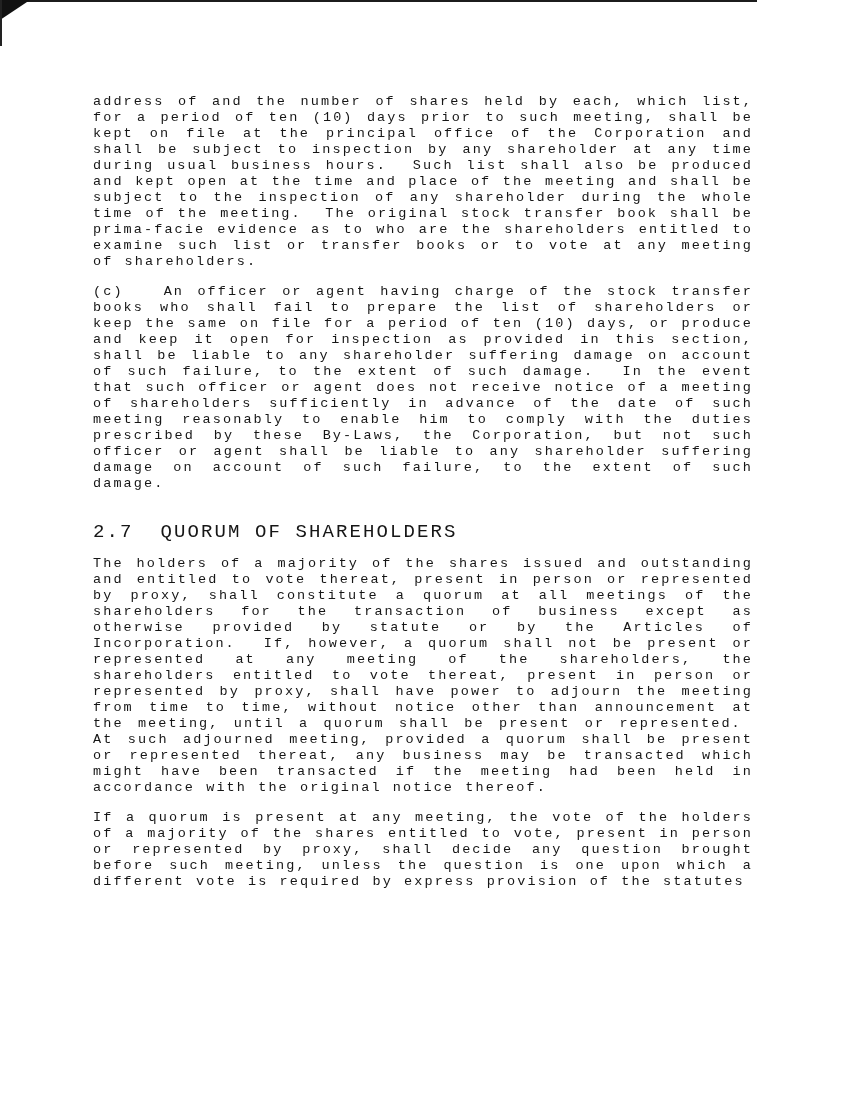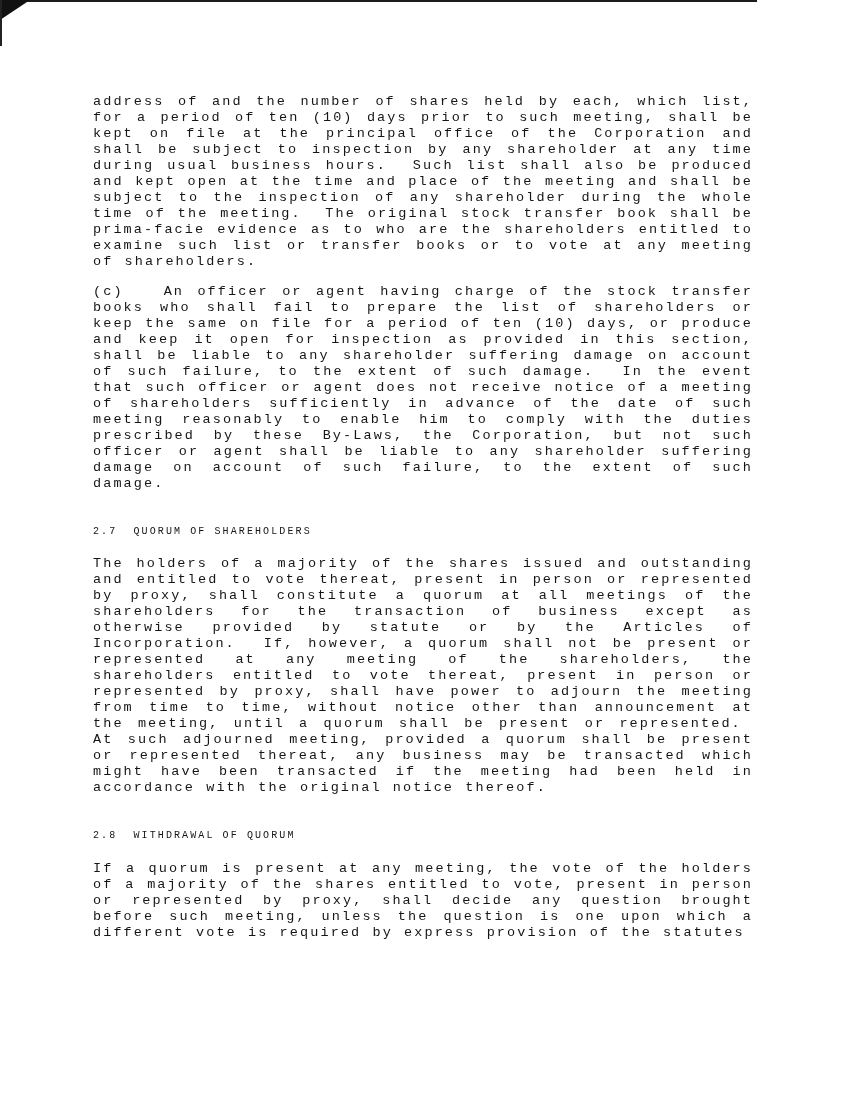--- a/index.html
+++ b/index.html
@@ -52,21 +52,21 @@
   .para {
     margin: 0 0 14px 0;
     font-size: 13.5px;
     line-height: 16px;
     letter-spacing: 2.1px;
     word-spacing: 1px;
     text-align: justify;
   }
   .heading {
     margin: 32px 0 16px 0;
-    font-size: 10px;
+    font-size: 19px;
     font-weight: normal;
     line-height: 16.4px;
     letter-spacing: 2.1px;
     white-space: nowrap;
   }
 </style>
 </head>
 <body>
 
 <div class="page">
@@ -79,18 +79,17 @@
 
     <p class="para">address of and the number of shares held by each, which list, for a period of ten (10) days prior to such meeting, shall be kept on file at the principal office of the Corporation and shall be subject to inspection by any shareholder at any time during usual business hours.&nbsp; Such list shall also be produced and kept open at the time and place of the meeting and shall be subject to the inspection of any shareholder during the whole time of the meeting.&nbsp; The original stock transfer book shall be prima-facie evidence as to who are the shareholders entitled to examine such list or transfer books or to vote at any meeting of shareholders.</p>
 
 
     <p class="para">(c)&nbsp;&nbsp; An officer or agent having charge of the stock transfer books who shall fail to prepare the list of shareholders or keep the same on file for a period of ten (10) days, or produce and keep it open for inspection as provided in this section, shall be liable to any shareholder suffering damage on account of such failure, to the extent of such damage.&nbsp; In the event that such officer or agent does not receive notice of a meeting of shareholders sufficiently in advance of the date of such meeting reasonably to enable him to comply with the duties prescribed by these By-Laws, the Corporation, but not such officer or agent shall be liable to any shareholder suffering damage on account of such failure, to the extent of such damage.</p>
 
     <h2 class="heading">2.7&nbsp; QUORUM OF SHAREHOLDERS</h2>
 
     <p class="para">The holders of a majority of the shares issued and outstanding and entitled to vote thereat, present in person or represented by proxy, shall constitute a quorum at all meetings of the shareholders for the transaction of business except as otherwise provided by statute or by the Articles of Incorporation.&nbsp; If, however, a quorum shall not be present or represented at any meeting of the shareholders, the shareholders entitled to vote thereat, present in person or represented by proxy, shall have power to adjourn the meeting from time to time, without notice other than announcement at the meeting, until a quorum shall be present or represented.&nbsp; At such adjourned meeting, provided a quorum shall be present or represented thereat, any business may be transacted which might have been transacted if the meeting had been held in accordance with the original notice thereof.</p>
 
-    <h2 class="heading">2.8&nbsp; WITHDRAWAL OF QUORUM</h2>
 
     <p class="para">If a quorum is present at any meeting, the vote of the holders of a majority of the shares entitled to vote, present in person or represented by proxy, shall decide any question brought before such meeting, unless the question is one upon which a different vote is required by express provision of the statutes</p>
 
   </div>
 </div>
 
 </body></html>

